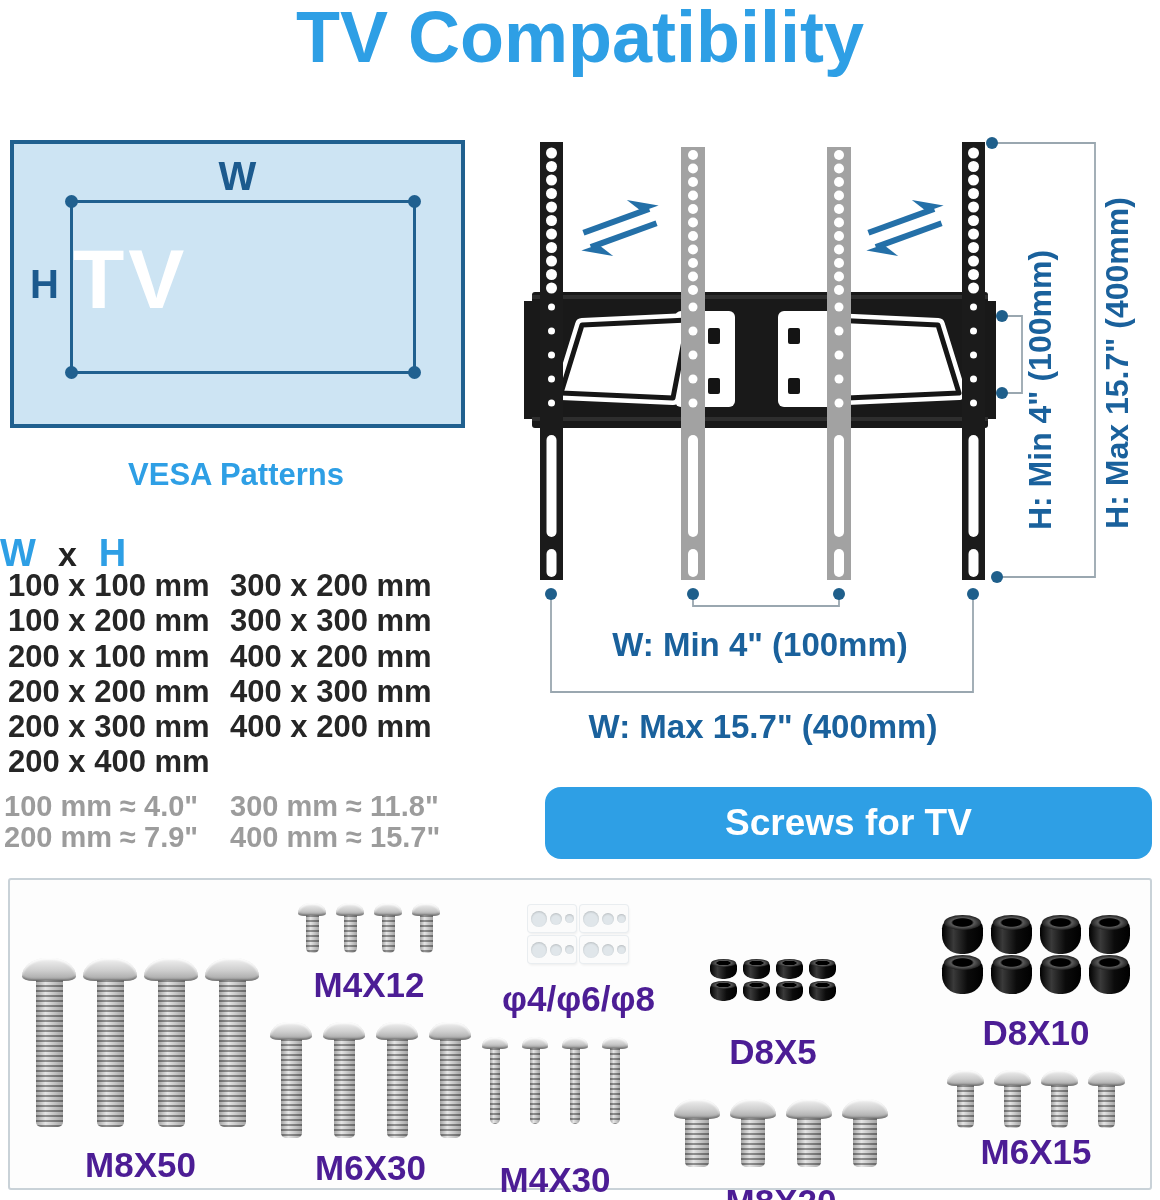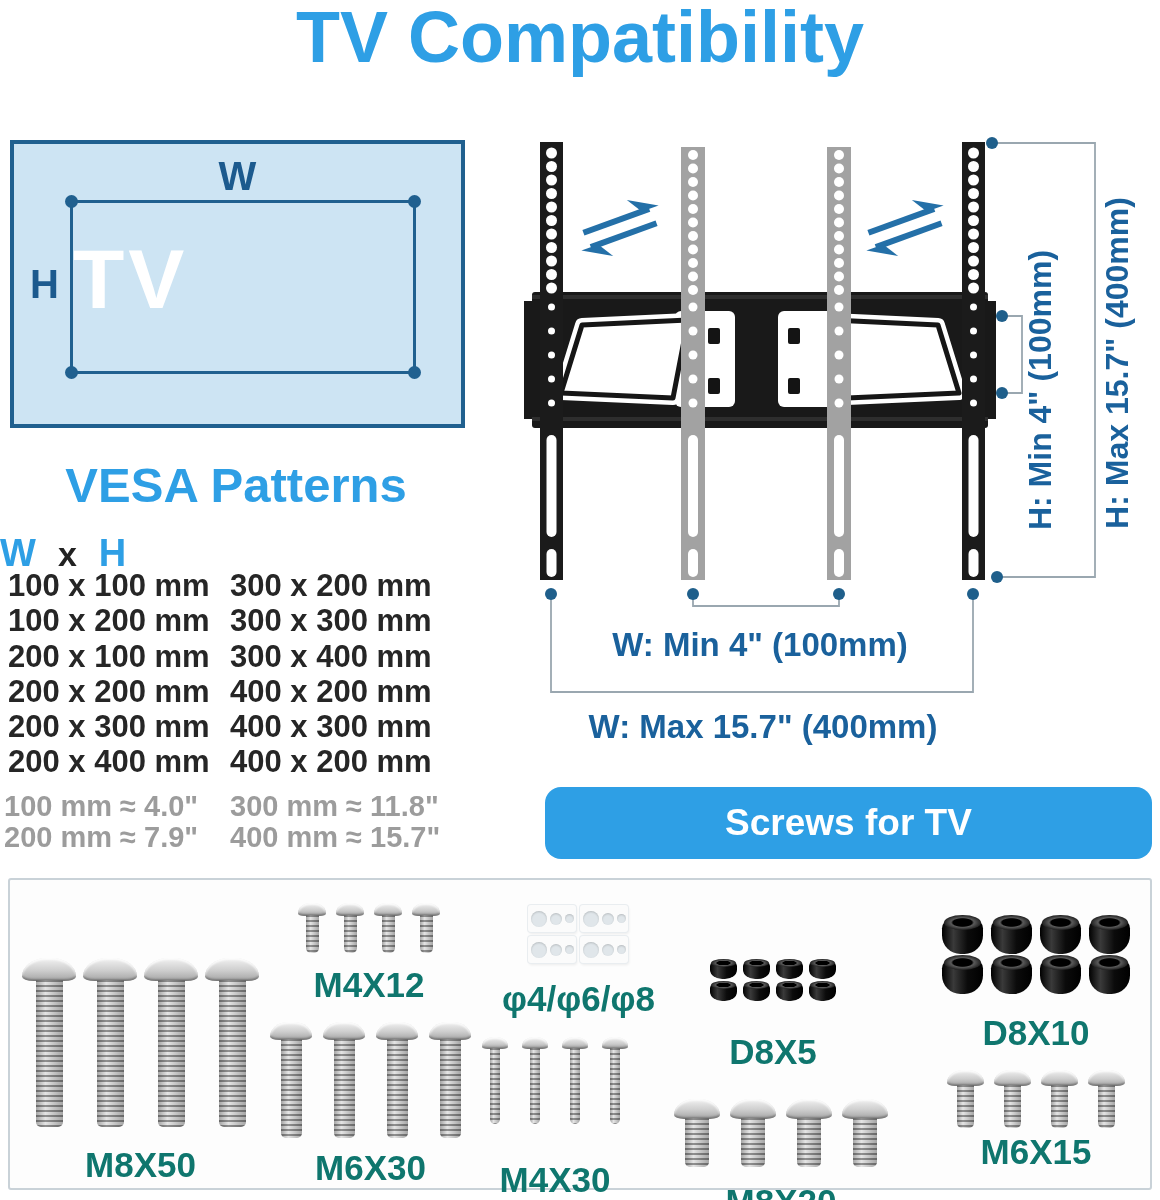--- a/index.html
+++ b/index.html
@@ -19,21 +19,21 @@
   .tv-inner{position:absolute;left:56px;top:56px;width:340px;height:168px;
     border:3px solid #20608f;}
   .tv-screen-label{position:absolute;left:0;top:28px;width:100%;text-align:left;
     font-size:84px;font-weight:bold;color:#ffffff;letter-spacing:4px;}
   .corner-dot{position:absolute;width:13px;height:13px;border-radius:50%;background:#20608f;}
   .cd-tl{left:-8px;top:-8px}.cd-tr{right:-8px;top:-8px}
   .cd-bl{left:-8px;bottom:-8px}.cd-br{right:-8px;bottom:-8px}
 
   
   .vesa-title{position:absolute;left:0;top:457px;width:472px;text-align:center;
-    font-size:49px;font-weight:bold;color:#2e9fe5;}
+    font-size:31px;font-weight:bold;color:#2e9fe5;}
   .vesa-header{position:absolute;left:0;top:532px;width:472px;text-align:left;
     font-size:38px;font-weight:bold;}
   .vesa-header .hw{color:#2e9fe5;} .vesa-header .hx{color:#222;padding:0 22px;font-size:34px;}
   .vesa-sizes{position:absolute;left:8px;top:568px;display:grid;
     grid-template-columns:222px auto;grid-auto-flow:column;grid-template-rows:repeat(6,35.3px);
     font-size:31px;font-weight:bold;color:#262626;}
   .vesa-sizes div{line-height:35.3px;white-space:nowrap;}
   .vesa-conv{position:absolute;left:4px;top:791px;display:grid;
     grid-template-columns:226px auto;grid-auto-flow:column;grid-template-rows:repeat(2,31px);
     font-size:29px;font-weight:bold;color:#9c9c9c;}
@@ -44,21 +44,21 @@
     background:#2e9fe5;border-radius:16px;border:none;cursor:pointer;
     display:flex;align-items:center;justify-content:center;
     font-family:"Liberation Sans",sans-serif;
     font-size:37px;font-weight:bold;color:#ffffff;}
 
   
   .hw-panel{position:absolute;left:8px;top:878px;width:1140px;height:308px;
     background:#fdfdfd;border:2px solid #c9d2d8;border-radius:3px;}
   .hw-group{position:absolute;display:flex;flex-direction:column;align-items:center;}
   .hw-row{display:flex;align-items:flex-start;}
-  .hw-label{font-size:35px;font-weight:bold;color:#0f766e;text-align:center;white-space:nowrap;}
+  .hw-label{font-size:35px;font-weight:bold;color:#4c1d95;text-align:center;white-space:nowrap;}
 
   
   .screw{display:flex;flex-direction:column;align-items:center;}
   .screw .head{background:linear-gradient(180deg,#f2f2f2 0%,#cdcdcd 55%,#a3a3a3 100%);
     border-radius:50% 50% 24% 24% / 90% 90% 22% 22%;
     box-shadow:inset 0 -2px 2px rgba(0,0,0,.28), inset 0 2px 2px rgba(255,255,255,.8);}
   .screw .body{background:
       linear-gradient(90deg,rgba(0,0,0,.28),rgba(255,255,255,0) 35%,rgba(0,0,0,.28)),
       repeating-linear-gradient(180deg,#8f8f8f 0px,#8f8f8f 2px,#e4e4e4 2px,#e4e4e4 5px);
     border-radius:0 0 5px 5px;margin-top:-1px;}
@@ -141,21 +141,20 @@
   <div class="vesa-header"><span class="hw">W</span><span class="hx">x</span><span class="hw">H</span></div>
   <div class="vesa-sizes" id="vesa-sizes">
       <div>100 x 100 mm</div>
       <div>100 x 200 mm</div>
       <div>200 x 100 mm</div>
       <div>200 x 200 mm</div>
       <div>200 x 300 mm</div>
       <div>200 x 400 mm</div>
       <div>300 x 200 mm</div>
       <div>300 x 300 mm</div>
-      <div>300 x 400 mm</div>
       <div>400 x 200 mm</div>
       <div>400 x 300 mm</div>
       <div>400 x 200 mm</div>
     </div>
   <div class="vesa-conv" id="vesa-conv">
       <div>100 mm ≈ 4.0"</div>
       <div>200 mm ≈ 7.9"</div>
       <div>300 mm ≈ 11.8"</div>
       <div>400 mm ≈ 15.7"</div>
     </div>

